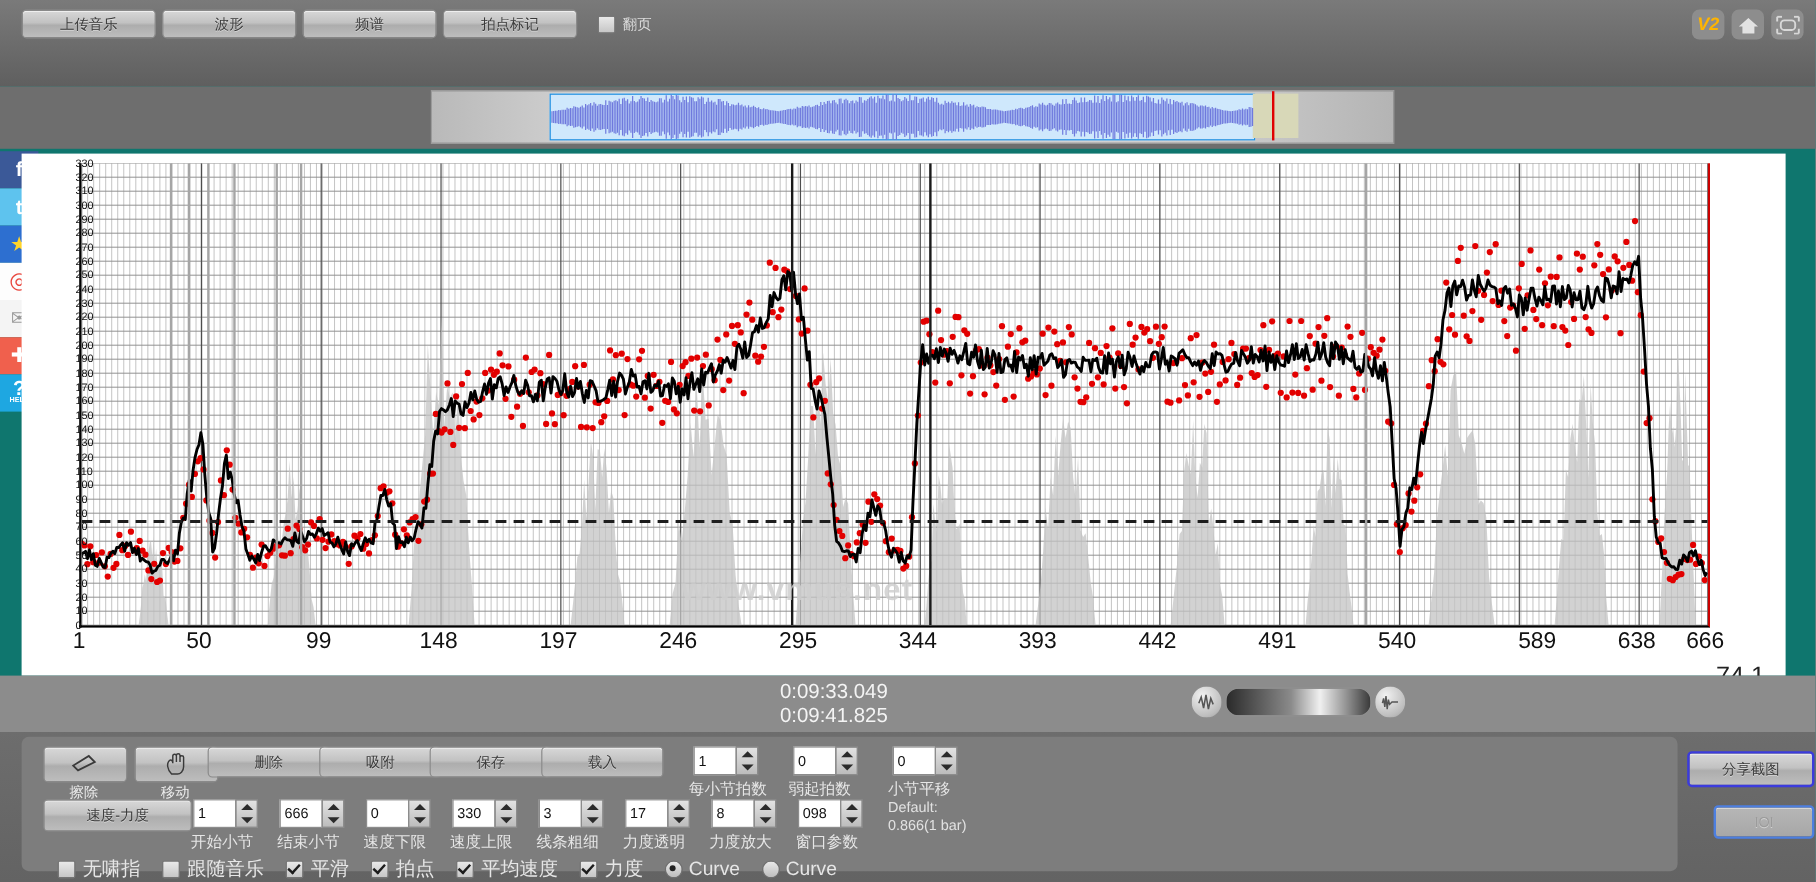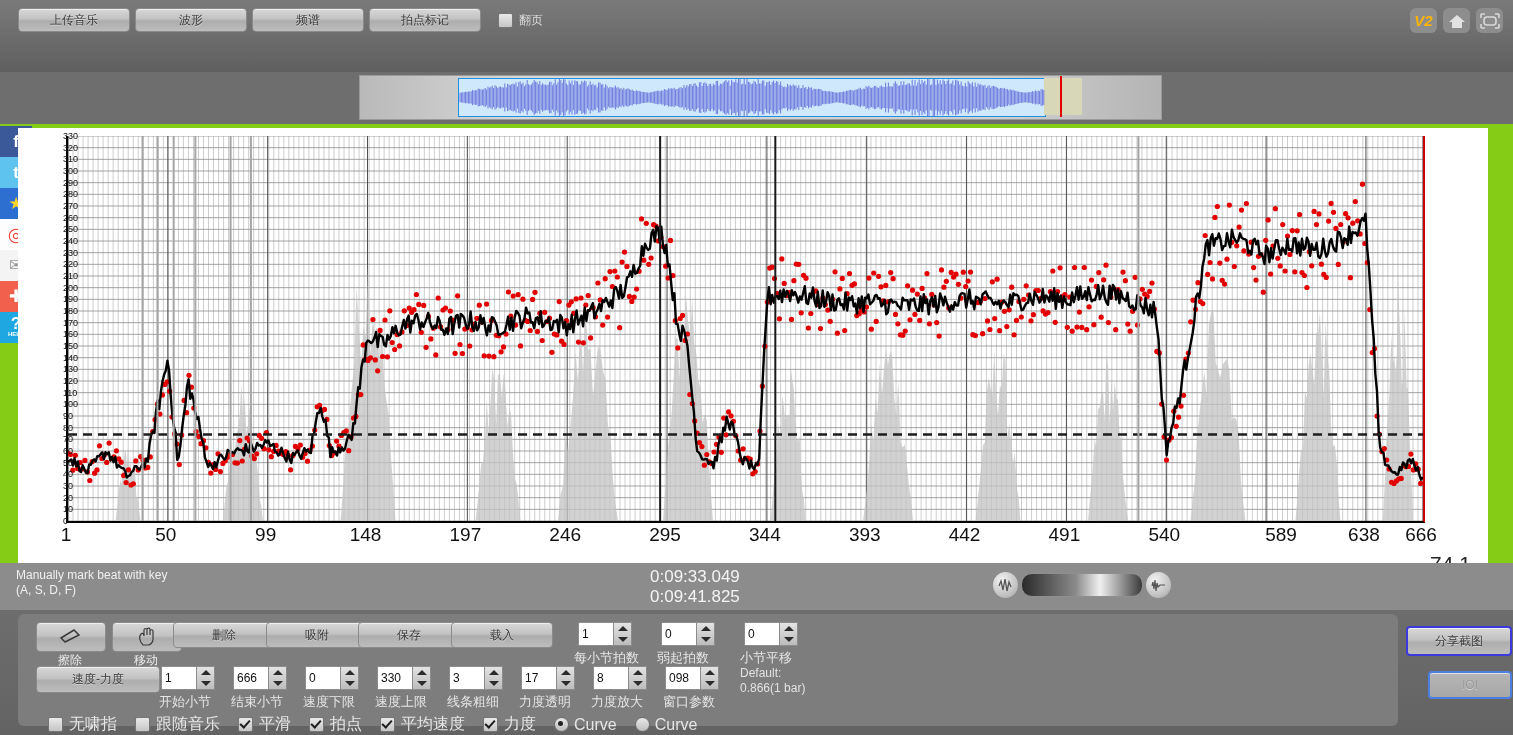--- a/index.html
+++ b/index.html
@@ -1,17 +1,17 @@
 <!DOCTYPE html>
 <html><head>
 <meta charset="utf-8">
 <style>
   html,body{margin:0;padding:0;background:#6f6f6f;}
   body{width:1513px;height:735px;overflow:hidden;font-family:"Liberation Sans","DejaVu Sans",sans-serif;}
-  .app{position:relative;width:1513px;height:735px;background:#84cc16;}
+  .app{position:relative;width:1513px;height:735px;background:#0f766e;}
 
   
   .btn{
     background:linear-gradient(to bottom,#d8d8d8 0%,#c2c2c2 45%,#adadad 55%,#bdbdbd 100%);
     border:1px solid #8b8b8b;border-radius:4px;color:#3a3a3a;font-size:12px;
     display:flex;align-items:center;justify-content:center;cursor:pointer;
     box-shadow:inset 0 1px 0 rgba(255,255,255,.6);
     text-shadow:0 1px 0 rgba(255,255,255,.45);
   }
 
@@ -1504,20 +1504,21 @@
           <line x1="74.525" y1="0" x2="74.525" y2="385" stroke="#a5a5a5" stroke-width="2"></line>
           <line x1="89.43" y1="0" x2="89.43" y2="385" stroke="#a5a5a5" stroke-width="2"></line>
           <line x1="105.69" y1="0" x2="105.69" y2="385" stroke="#a5a5a5" stroke-width="2"></line>
           <line x1="127.37" y1="0" x2="127.37" y2="385" stroke="#a5a5a5" stroke-width="2"></line>
           <line x1="162.6" y1="0" x2="162.6" y2="385" stroke="#a5a5a5" stroke-width="2"></line>
           <line x1="182.925" y1="0" x2="182.925" y2="385" stroke="#a5a5a5" stroke-width="2"></line>
           <line x1="1070.45" y1="0" x2="1070.45" y2="385" stroke="#a5a5a5" stroke-width="2"></line>
           <line x1="592.135" y1="0" x2="592.135" y2="385" stroke="#1a1a1a" stroke-width="2"></line>
           <line x1="707.3100000000001" y1="0" x2="707.3100000000001" y2="385" stroke="#1a1a1a" stroke-width="2"></line>
         </svg>
+      <div class="wm">www.vmus.net</div>
     </div>
     <div id="yaxis">
         <div class="ylab" style="left:45px;top:8px;transform:translate(-100%,-50%);">330</div>
         <div class="ylab" style="left:45px;top:19.66666666666663px;transform:translate(-100%,-50%);">320</div>
         <div class="ylab" style="left:45px;top:31.333333333333314px;transform:translate(-100%,-50%);">310</div>
         <div class="ylab" style="left:45px;top:43px;transform:translate(-100%,-50%);">300</div>
         <div class="ylab" style="left:45px;top:54.666666666666686px;transform:translate(-100%,-50%);">290</div>
         <div class="ylab" style="left:45px;top:66.33333333333331px;transform:translate(-100%,-50%);">280</div>
         <div class="ylab" style="left:45px;top:78px;transform:translate(-100%,-50%);">270</div>
         <div class="ylab" style="left:45px;top:89.66666666666669px;transform:translate(-100%,-50%);">260</div>
@@ -1562,24 +1563,20 @@
         <div class="xlab" style="left:1046.4210526315787px;">491</div>
         <div class="xlab" style="left:1146.2631578947369px;">540</div>
         <div class="xlab" style="left:1263px;">589</div>
         <div class="xlab" style="left:1345.9473684210527px;">638</div>
         <div class="xlab" style="left:1403px;">666</div>
       </div>
     <div class="tempolabel">74.1</div>
   </div>
 
   <div class="status">
-    <div class="hintt">
-      <div>Manually mark beat with key</div>
-      <div>(A, S, D, F)</div>
-    </div>
     <div class="times">
       <div>0:09:33.049</div>
       <div>0:09:41.825</div>
     </div>
     <div class="volwrap">
       <div class="volknobL">
         <svg width="17" height="15" viewBox="0 0 17 15">
           <path d="M2,8 L4,3 L6,12 L8,1 L10,13 L12,4 L14,9" stroke="#555" fill="none" stroke-width="1.3"></path>
         </svg>
       </div>

